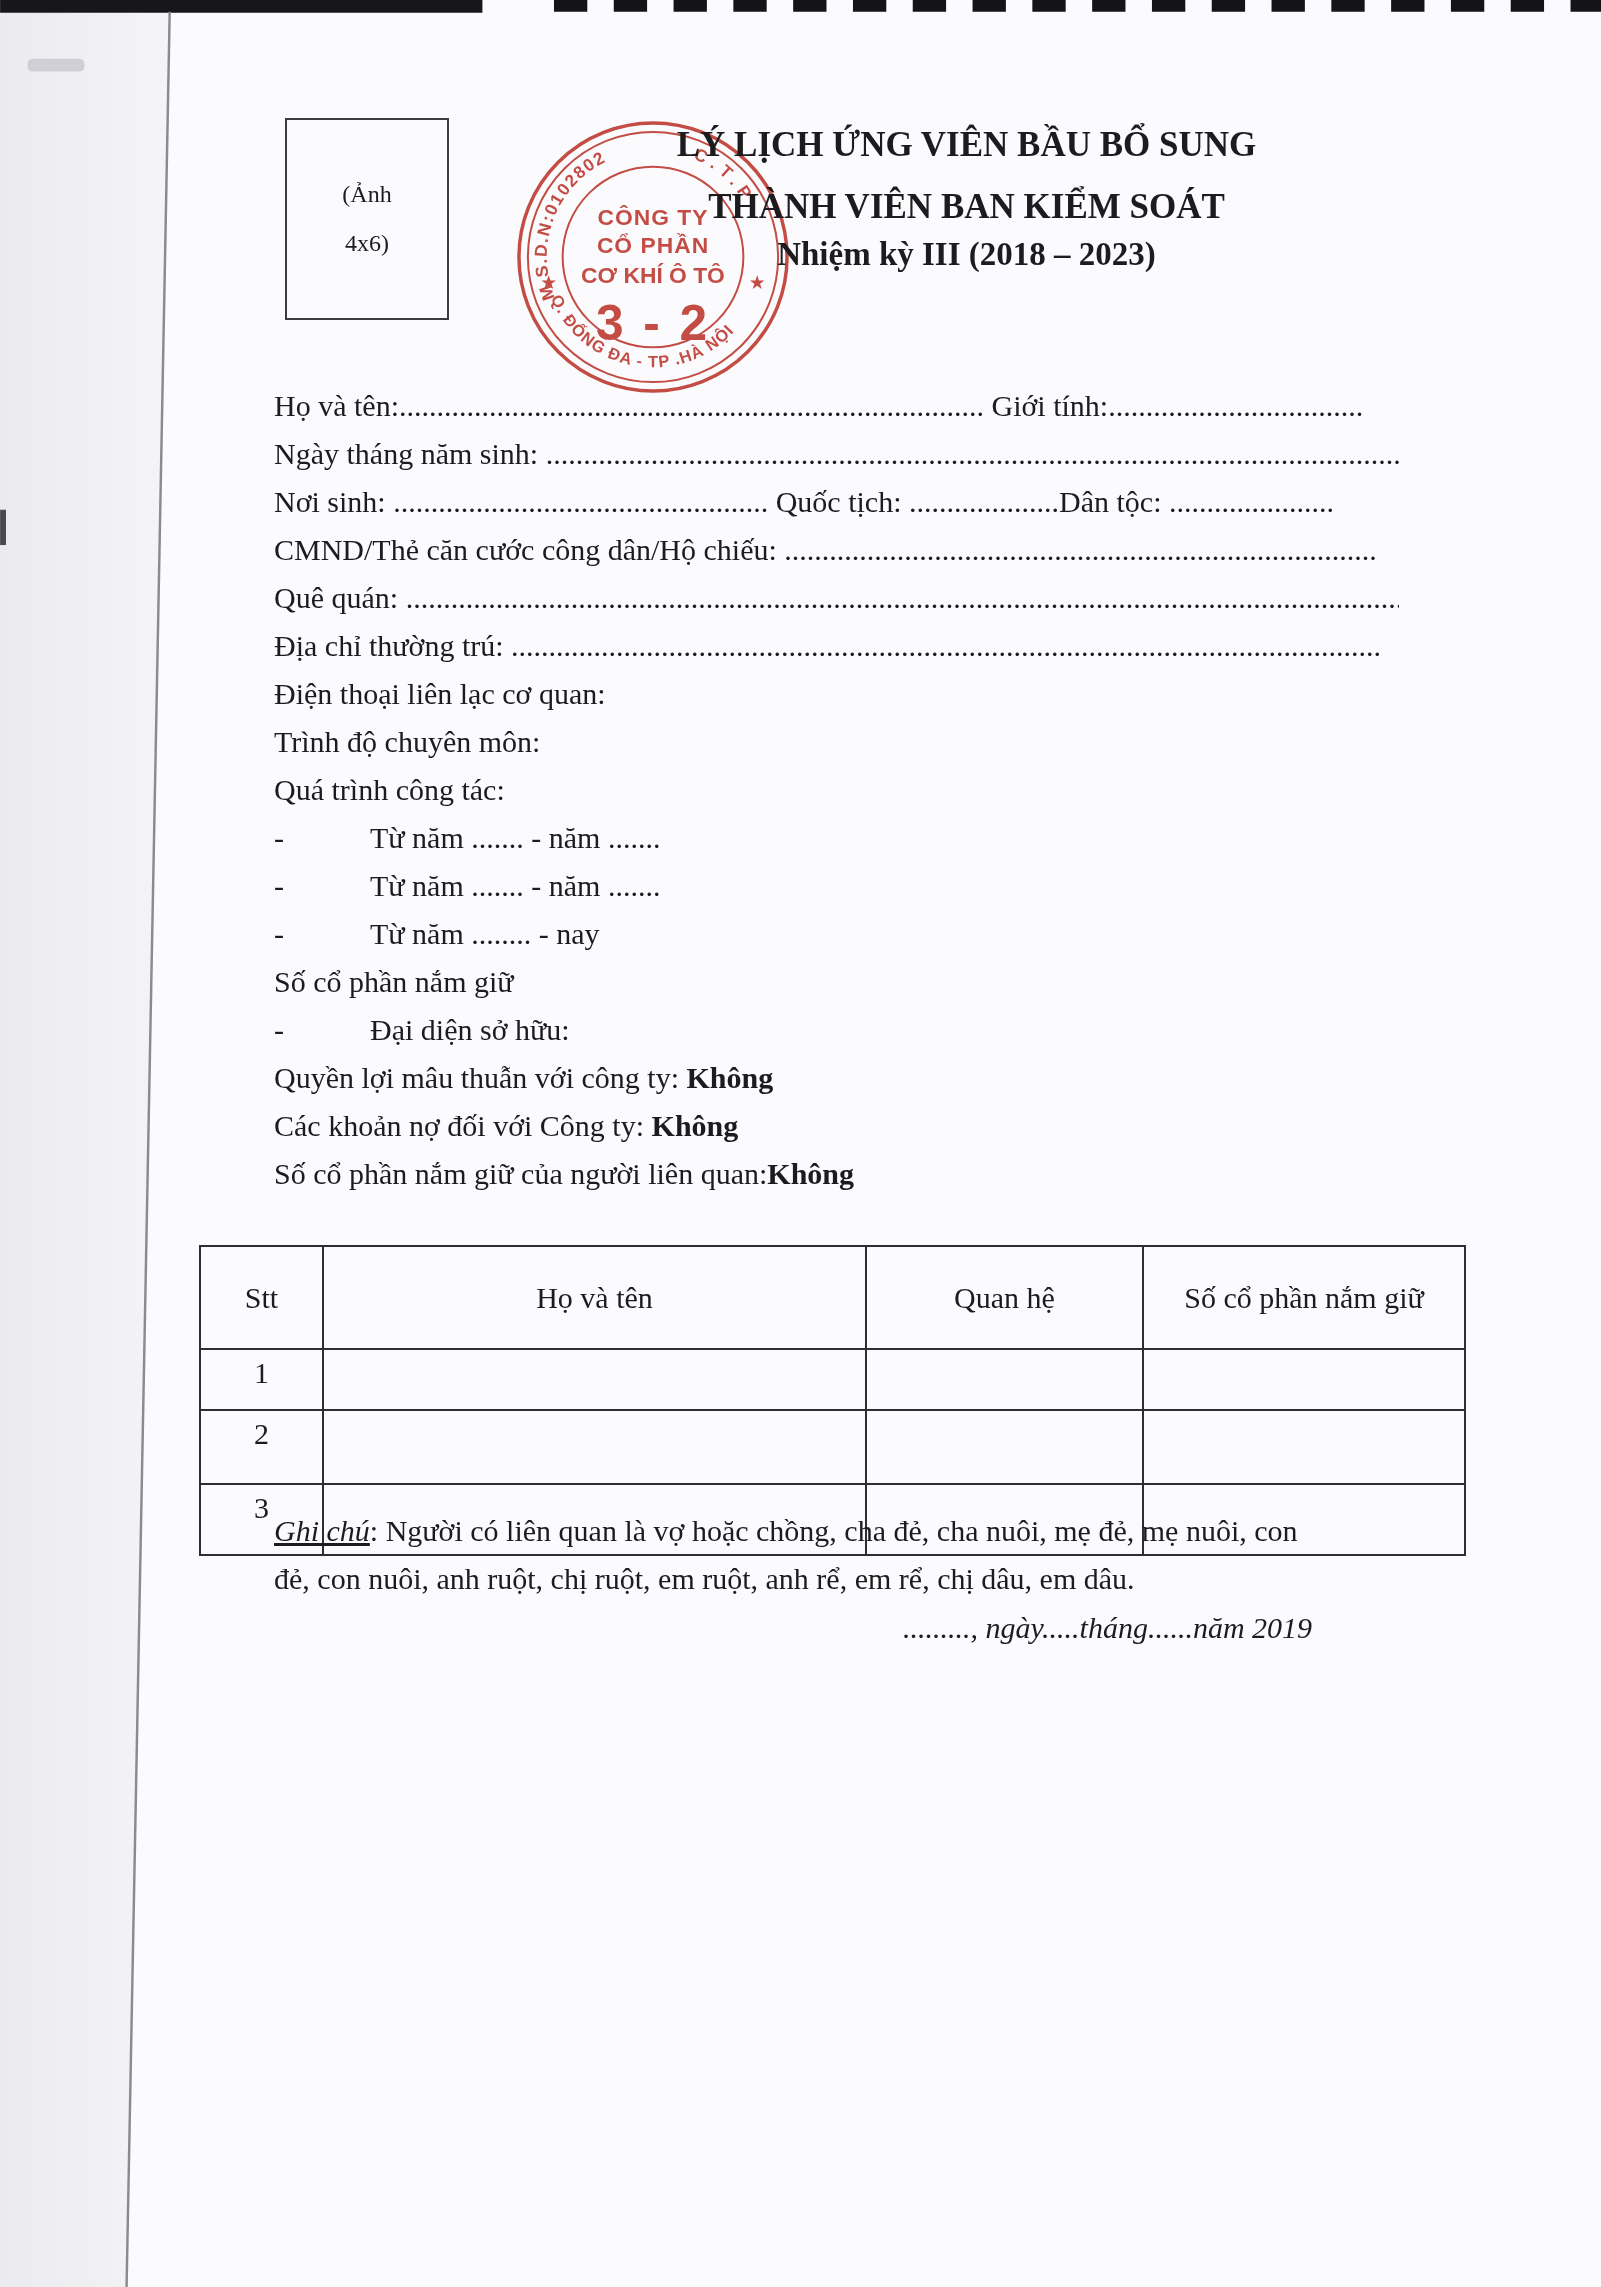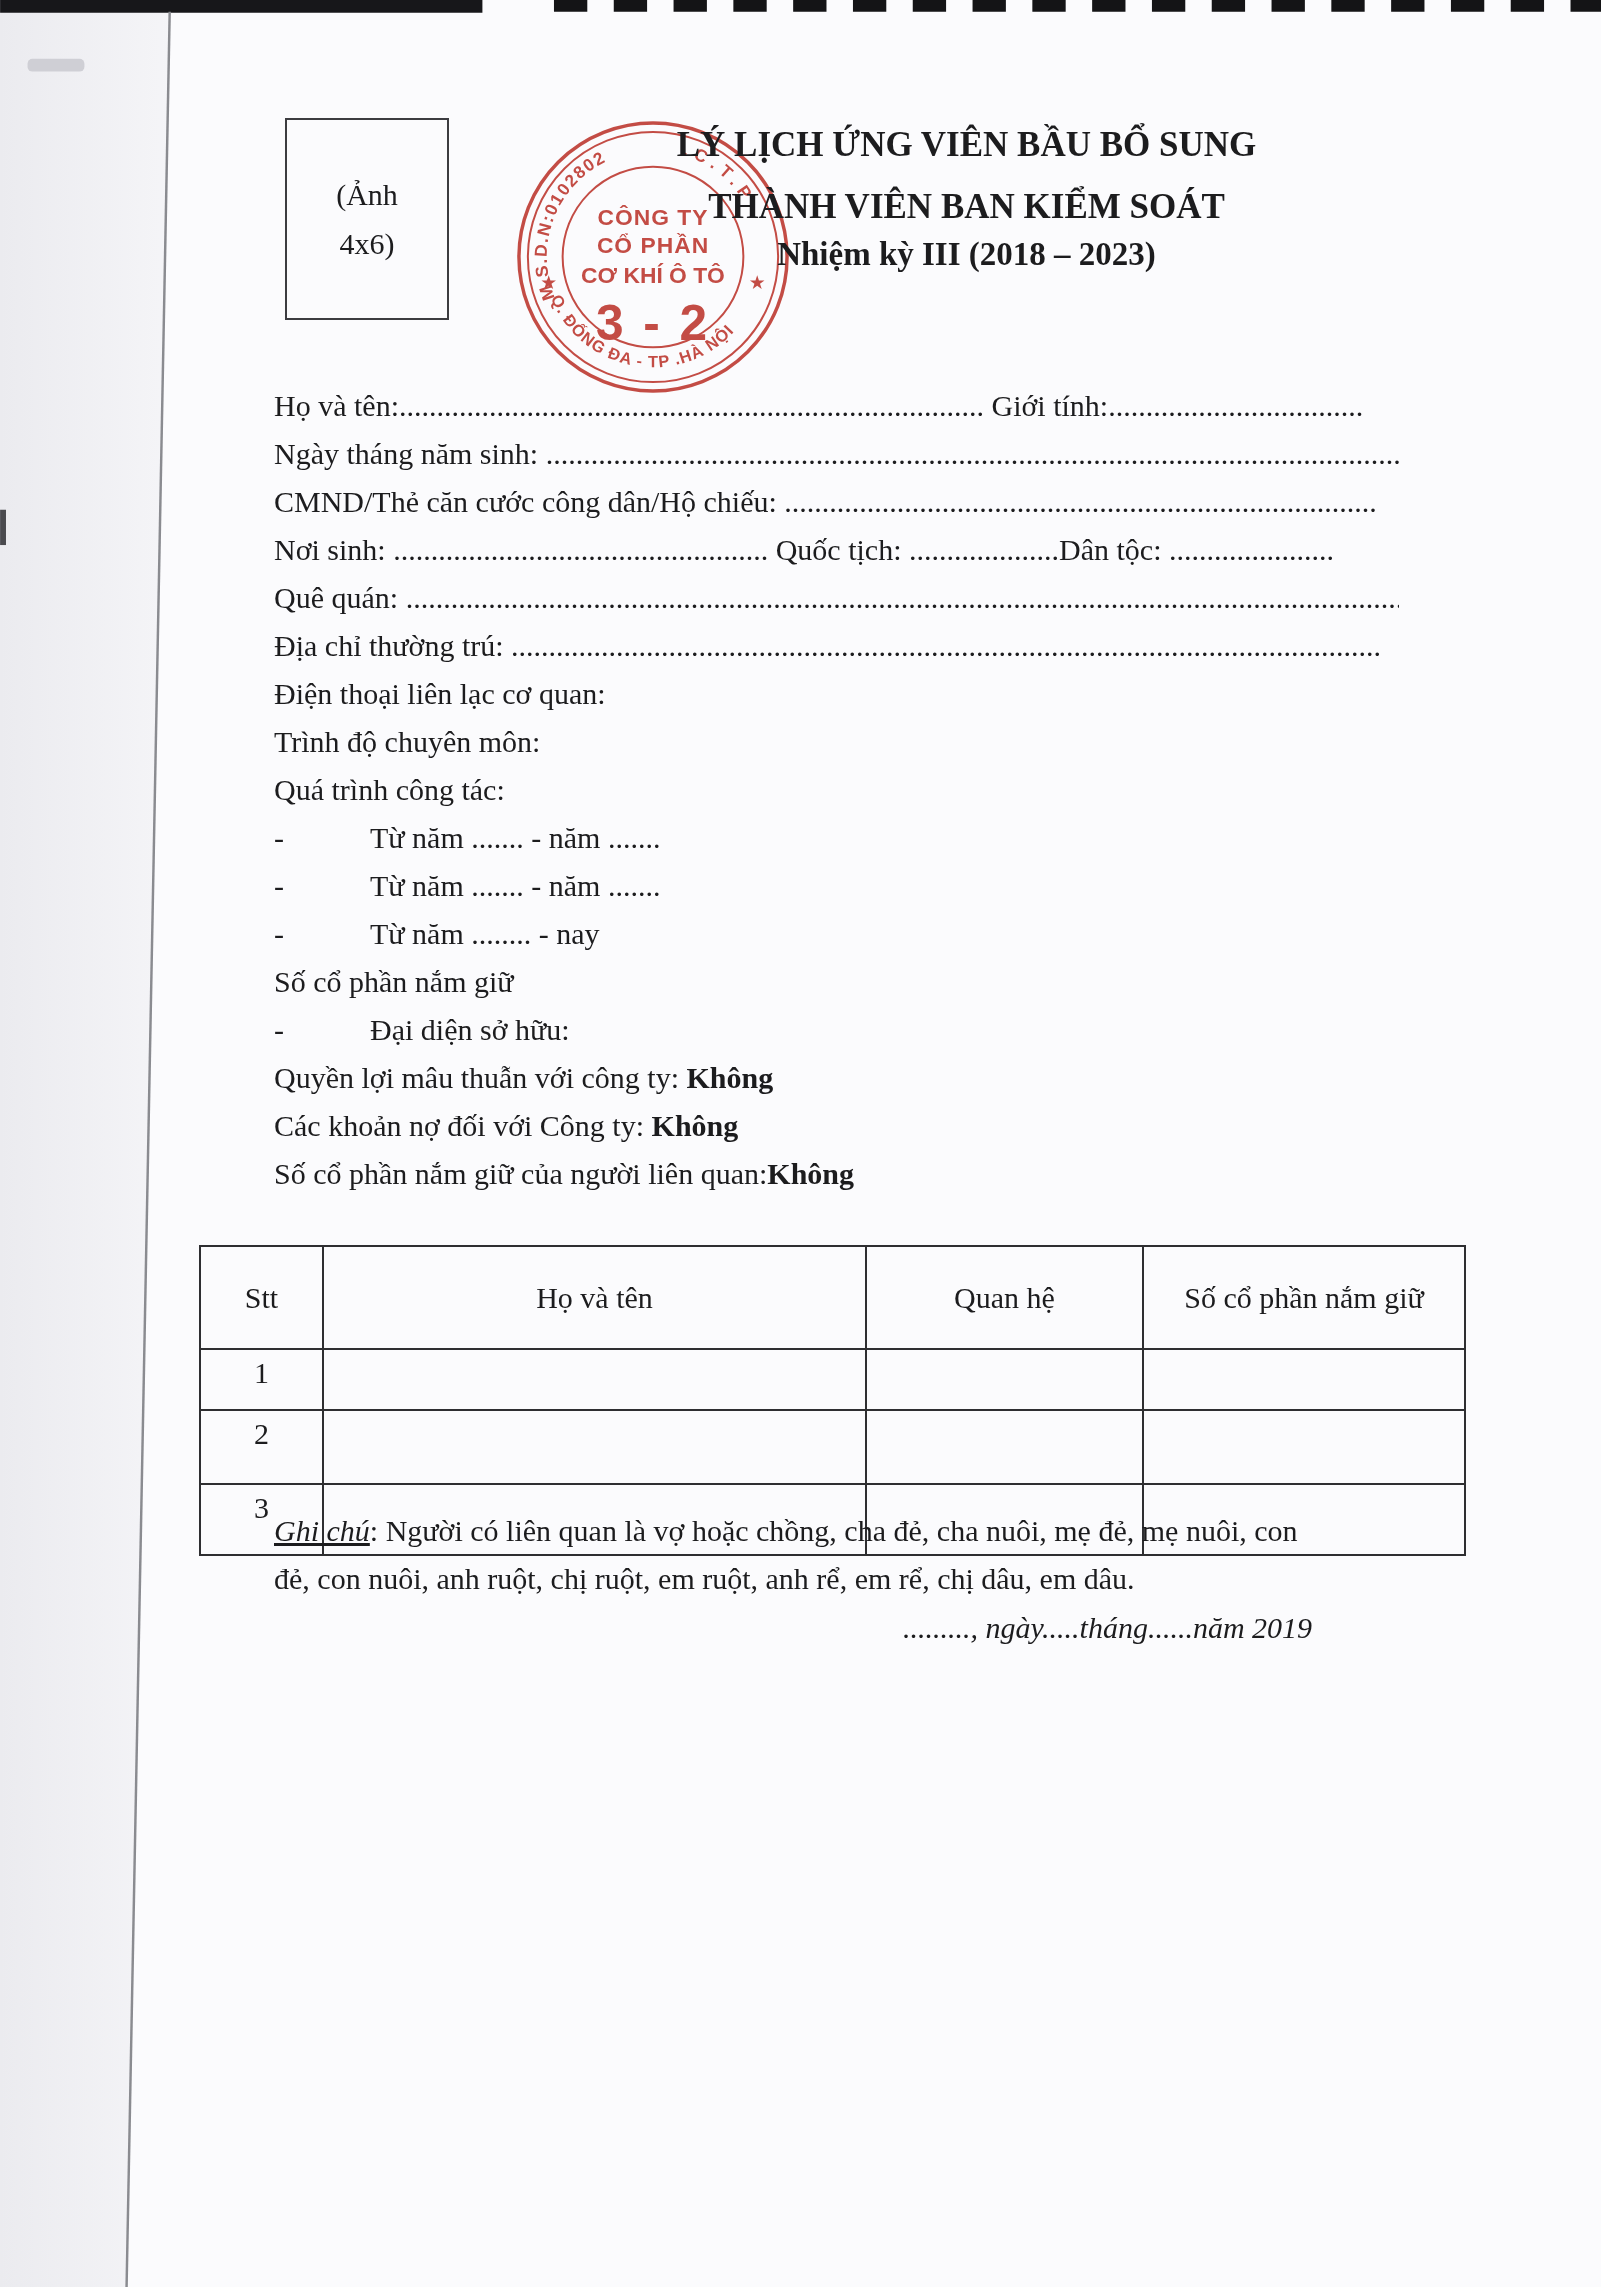--- a/index.html
+++ b/index.html
@@ -12,21 +12,21 @@
     position:absolute;top:0;left:0;width:178px;height:100%;
     background:linear-gradient(to right,#ebebef,#f5f5f8);
     clip-path:polygon(0 0,171px 0,127px 100%,0 100%);
   }
   .artifacts{position:absolute;left:0;top:0;pointer-events:none;}
 
   .photo-box{
     position:absolute;left:285px;top:118px;width:160px;height:198px;
     border:2px solid #3c3c40;background:transparent;
     display:flex;flex-direction:column;align-items:center;justify-content:center;
-    font-size:30px;line-height:49px;
+    font-size:24px;line-height:49px;
   }
 
   .stamp{position:absolute;left:512px;top:116px;width:282px;height:282px;opacity:.88;}
 
   .title{
     position:absolute;left:639px;top:125px;width:655px;text-align:center;
     font-weight:bold;z-index:3;
   }
   .title .t1{font-size:35px;line-height:39px;margin-bottom:22.5px;}
   .title .t2{font-size:35px;line-height:39px;margin-bottom:10px;}
@@ -115,22 +115,22 @@
 
   <div class="title">
     <div class="t1">LÝ LỊCH ỨNG VIÊN BẦU BỔ SUNG</div>
     <div class="t2">THÀNH VIÊN BAN KIỂM SOÁT</div>
     <div class="t3">Nhiệm kỳ III (2018 – 2023)</div>
   </div>
 
   <div class="form">
     <div class="fl">Họ và tên:.............................................................................. Giới tính:..................................</div>
     <div class="fl">Ngày tháng năm sinh: ....................................................................................................................</div>
+    <div class="fl">Nơi sinh: .................................................. Quốc tịch: ....................Dân tộc: ......................</div>
     <div class="fl">CMND/Thẻ căn cước công dân/Hộ chiếu: ...............................................................................</div>
-    <div class="fl">Nơi sinh: .................................................. Quốc tịch: ....................Dân tộc: ......................</div>
     <div class="fl">Quê quán: .....................................................................................................................................</div>
     <div class="fl">Địa chỉ thường trú: ....................................................................................................................</div>
     <div class="fl">Điện thoại liên lạc cơ quan:</div>
     <div class="fl">Trình độ chuyên môn:</div>
     <div class="fl">Quá trình công tác:</div>
     <div class="fl"><span class="dash">-</span><span>Từ năm ....... - năm .......</span></div>
     <div class="fl"><span class="dash">-</span><span>Từ năm ....... -  năm .......</span></div>
     <div class="fl"><span class="dash">-</span><span>Từ năm ........ - nay</span></div>
     <div class="fl">Số cổ phần nắm giữ</div>
     <div class="fl"><span class="dash">-</span><span>Đại diện sở hữu:</span></div>

